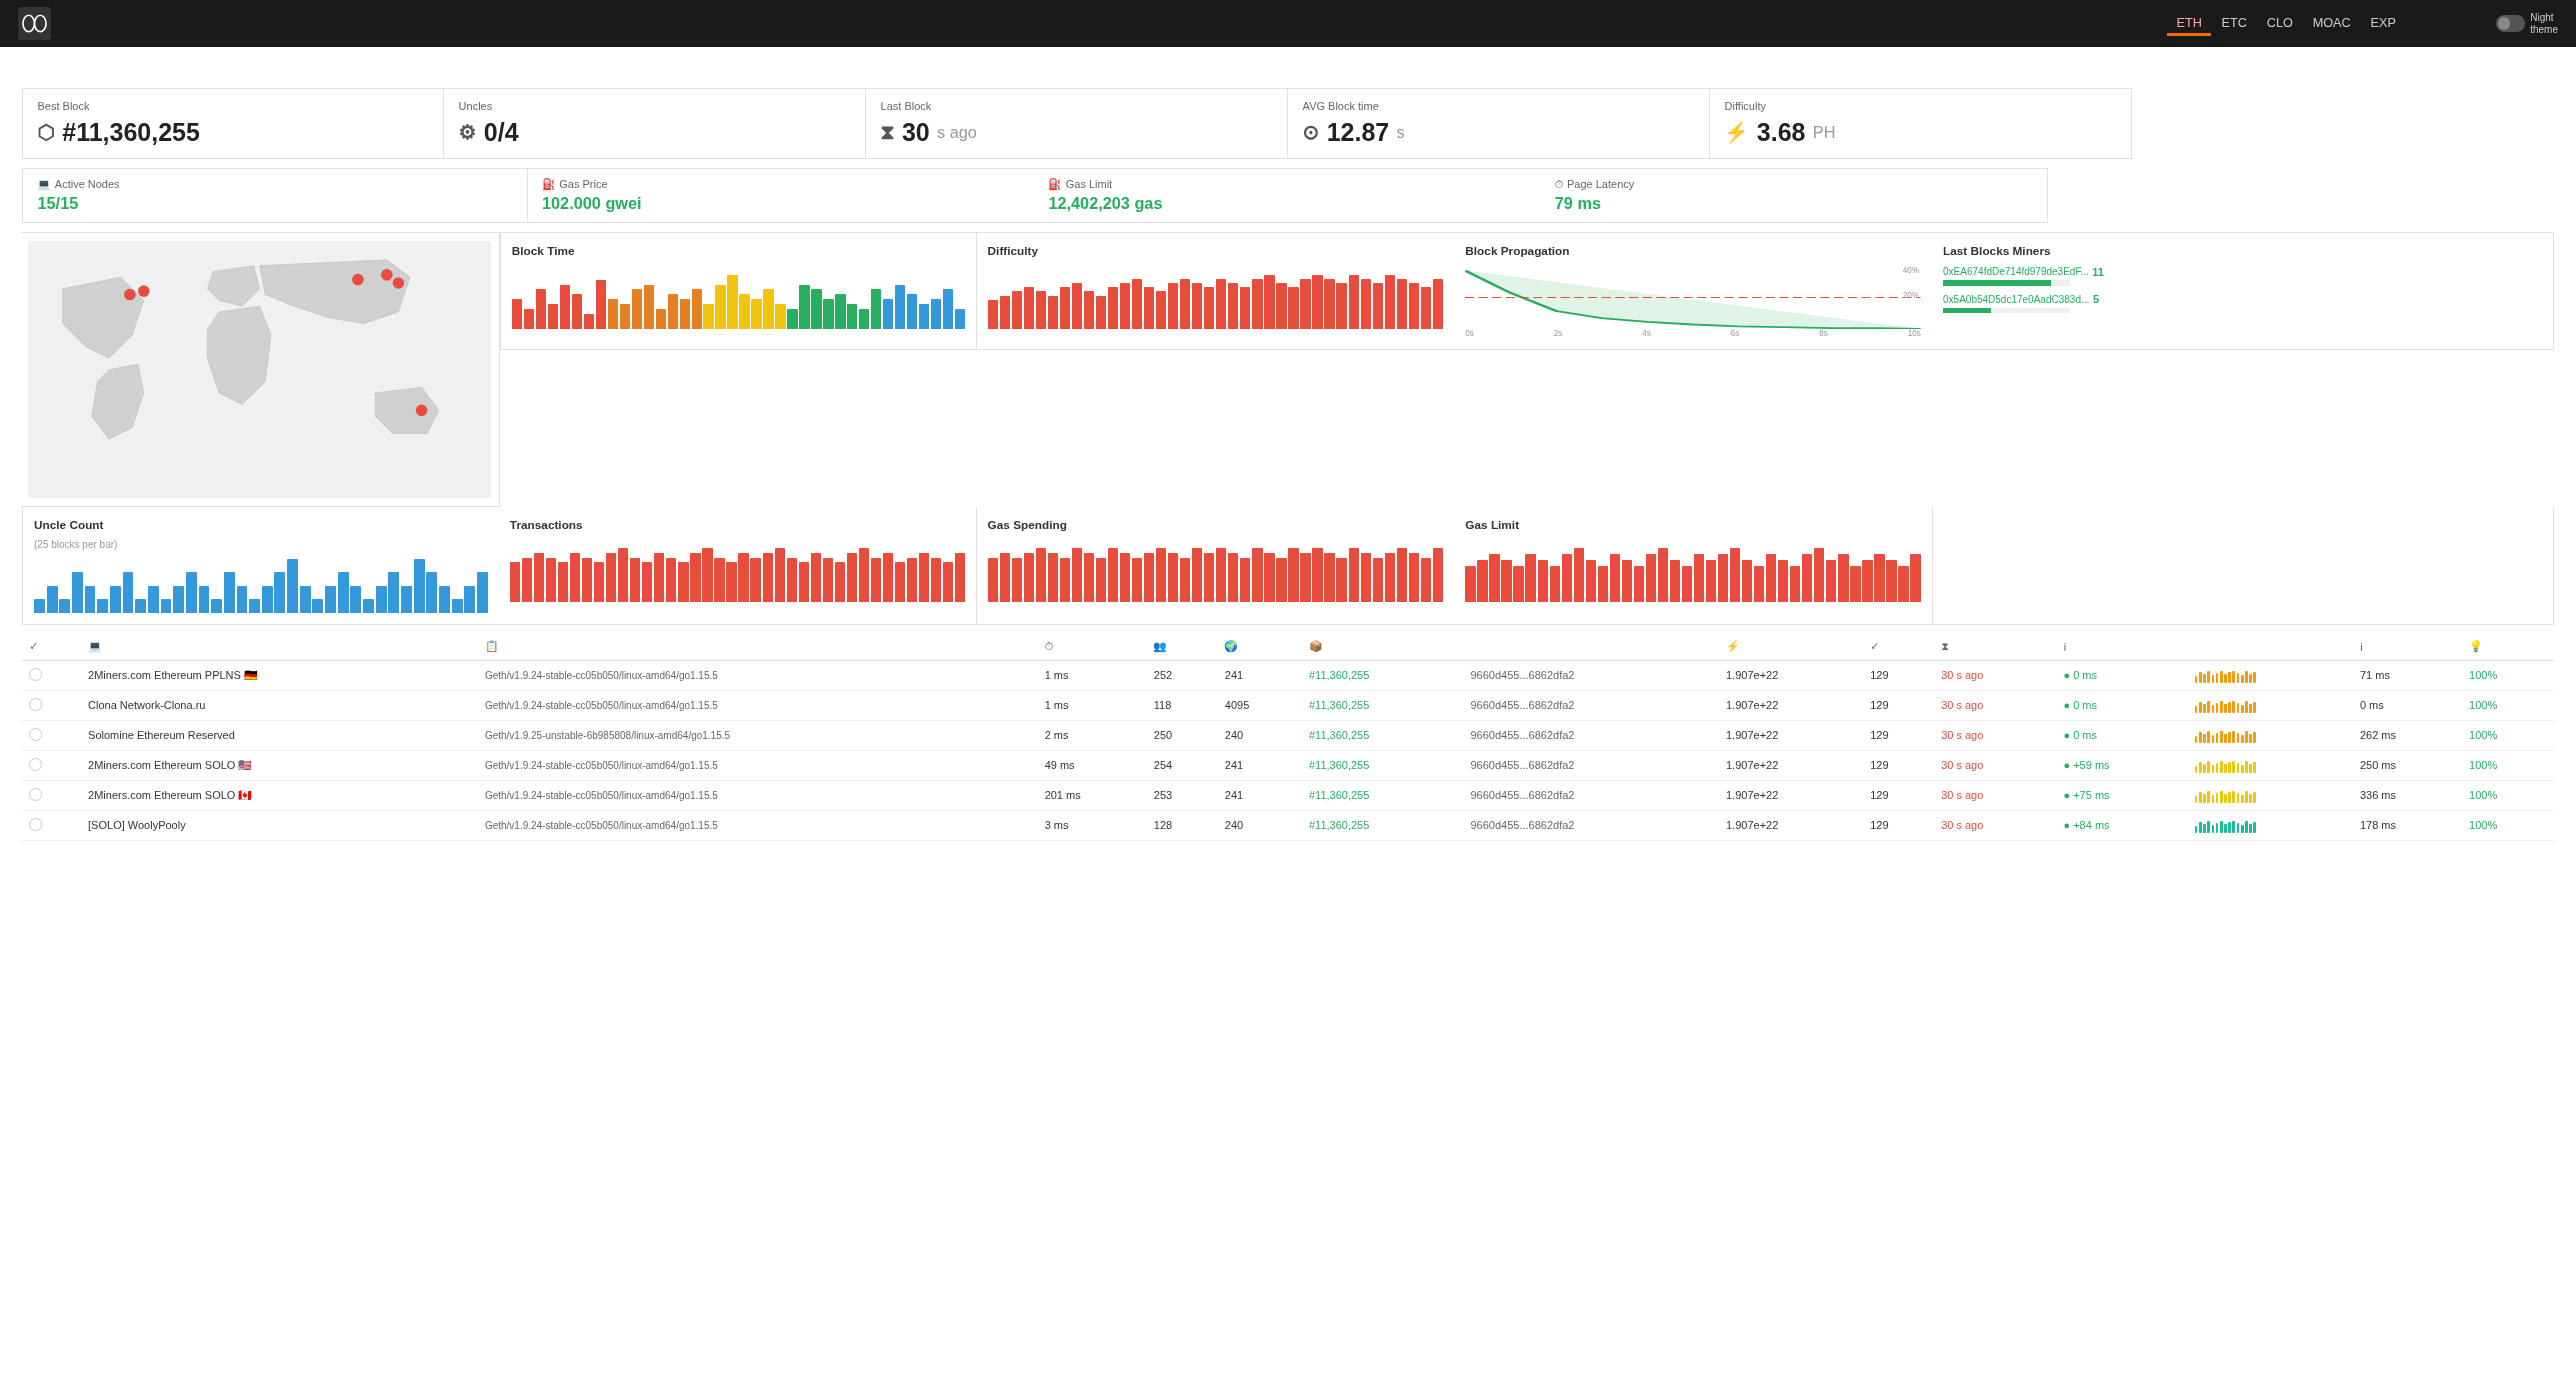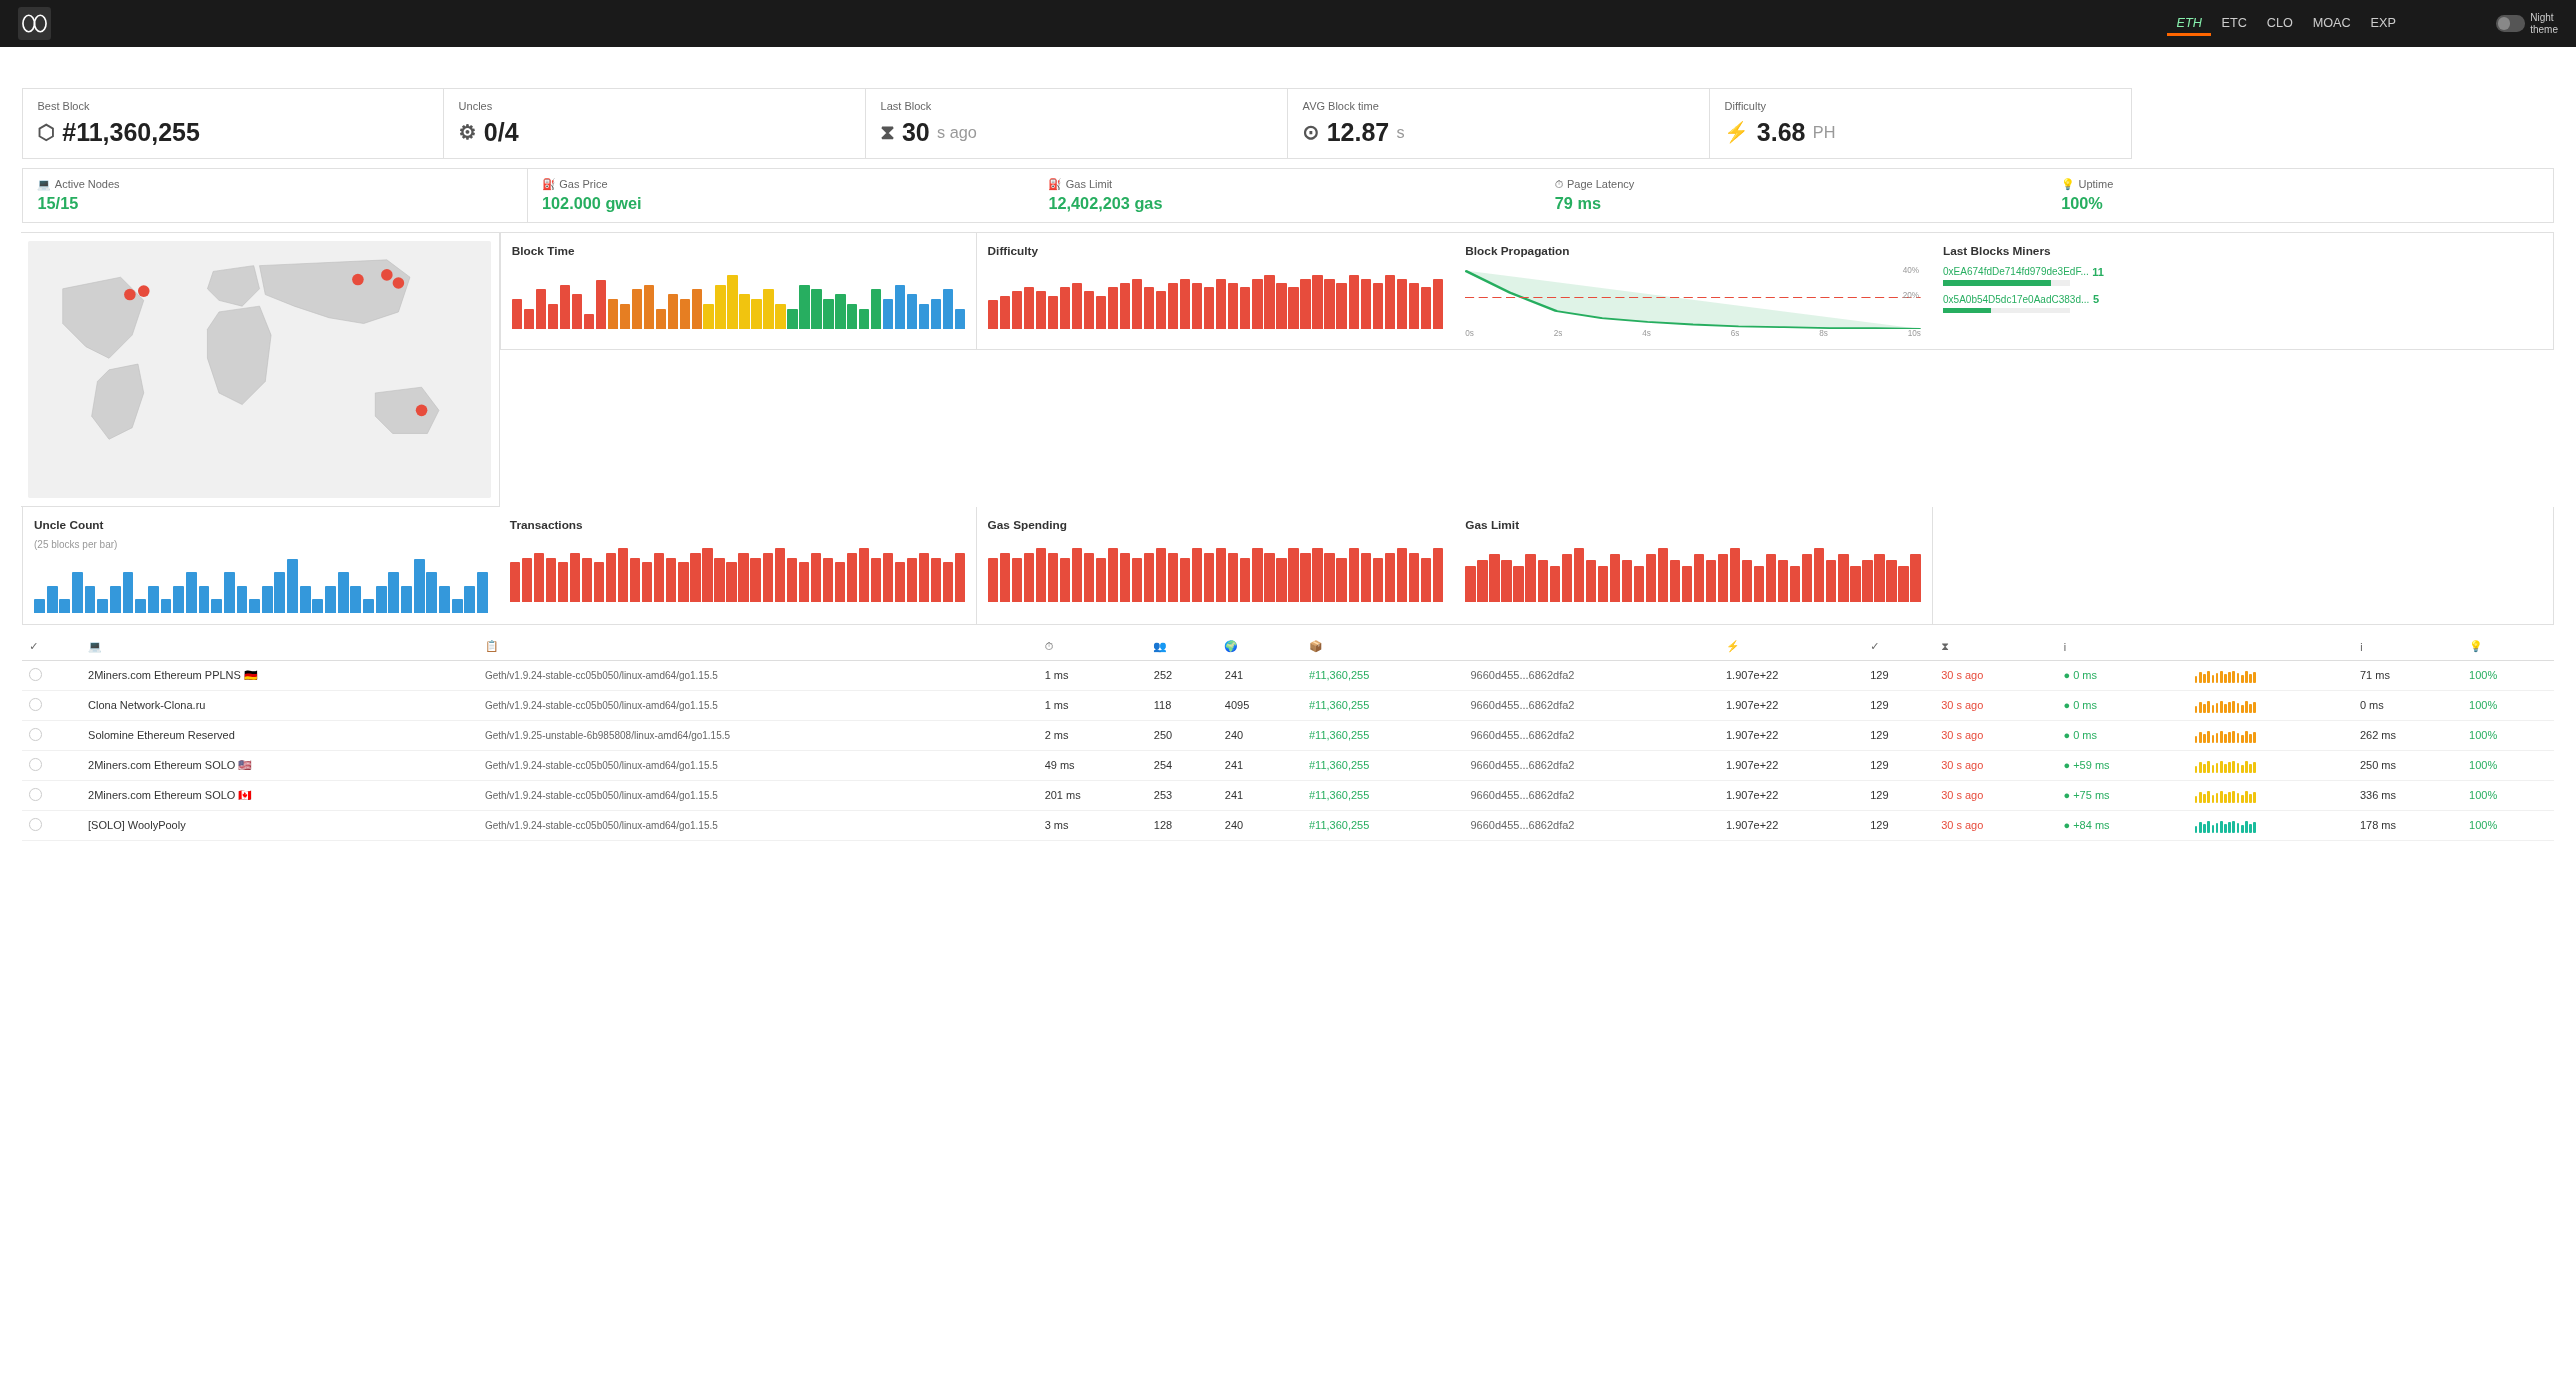--- a/index.html
+++ b/index.html
@@ -6,21 +6,21 @@
     body { font-family: -apple-system, BlinkMacSystemFont, 'Segoe UI', Arial, sans-serif; background: #fff; color: #333; font-size: 11.8px; }
 
     
     .header { background: #1a1a1a; color: #fff; display: flex; align-items: center; padding: 0 18px; height: 47px; gap: 18px; }
     .header-logo { display: flex; align-items: center; gap: 7.3px; font-weight: bold; font-size: 13.6px; color: #fff; white-space: nowrap; }
     .header-logo-icon { width: 33px; height: 33px; }
     .header-spacer { flex: 1; }
     .header-network-label { font-size: 12.7px; color: #aaa; letter-spacing: 0.9px; }
     .header-nav { display: flex; gap: 1.8px; }
     .header-nav-item { padding: 5.4px 9px; color: #ccc; font-size: 12.7px; font-weight: 500; cursor: pointer; border-bottom: 1.8px solid transparent; }
-    .header-nav-item.active { color: #86efac; border-bottom: 1.8px solid #f60; font-style: italic; }
+    .header-nav-item.active { color: #fca5a5; border-bottom: 1.8px solid #f60; }
     .header-divider { width: 0.9px; background: #444; margin: 7.3px 9px; }
     .header-pools { color: #ccc; font-size: 12.7px; cursor: pointer; padding: 5.4px 9px; }
     .header-night { display: flex; align-items: center; gap: 5.4px; color: #ccc; font-size: 11px; }
     .toggle { width: 29px; height: 16.3px; background: #555; border-radius: 8.2px; position: relative; cursor: pointer; }
     .toggle-knob { width: 12.7px; height: 12.7px; background: #888; border-radius: 50%; position: absolute; top: 1.8px; left: 1.8px; }
 
     
     .page-header { padding: 18px 22px 9px; }
     .page-title { font-size: 23.6px; font-weight: bold; color: #111; margin-bottom: 5.4px; }
     .page-subtitle { font-size: 11.8px; color: #666; }
@@ -162,24 +162,20 @@
     <div class="stat-sm-label"><span style="margin-right:3.6px;">⛽</span>Gas Price</div>
     <div class="stat-sm-value" style="color:#27ae60;">102.000 gwei</div>
   </div>
   <div class="stat-card-sm" style="border:0.9px solid #e0e0e0;border-left:none;">
     <div class="stat-sm-label"><span style="margin-right:3.6px;">⛽</span>Gas Limit</div>
     <div class="stat-sm-value" style="color:#27ae60;">12,402,203 gas</div>
   </div>
   <div class="stat-card-sm" style="border:0.9px solid #e0e0e0;border-left:none;">
     <div class="stat-sm-label"><span style="margin-right:3.6px;">⏱</span>Page Latency</div>
     <div class="stat-sm-value" style="color:#27ae60;">79 ms</div>
-  </div>
-  <div class="stat-card-sm" style="border:0.9px solid #e0e0e0;border-left:none;">
-    <div class="stat-sm-label"><span style="margin-right:3.6px;">💡</span>Uptime</div>
-    <div class="stat-sm-value" style="color:#27ae60;">100%</div>
   </div>
 </div>
 
 <div style="display:grid;grid-template-columns:1fr 1fr 1fr 1fr 1.3fr;gap:0;padding:0 22px 0;">
 
   <div class="chart-card" style="border:0.9px solid #e0e0e0;">
     <div class="chart-title">Block Time</div>
     <div class="bar-chart" id="bt-bars">
         <div class="bar" style="height: 30px; background: rgb(231, 76, 60);"></div>
         <div class="bar" style="height: 20px; background: rgb(231, 76, 60);"></div>

